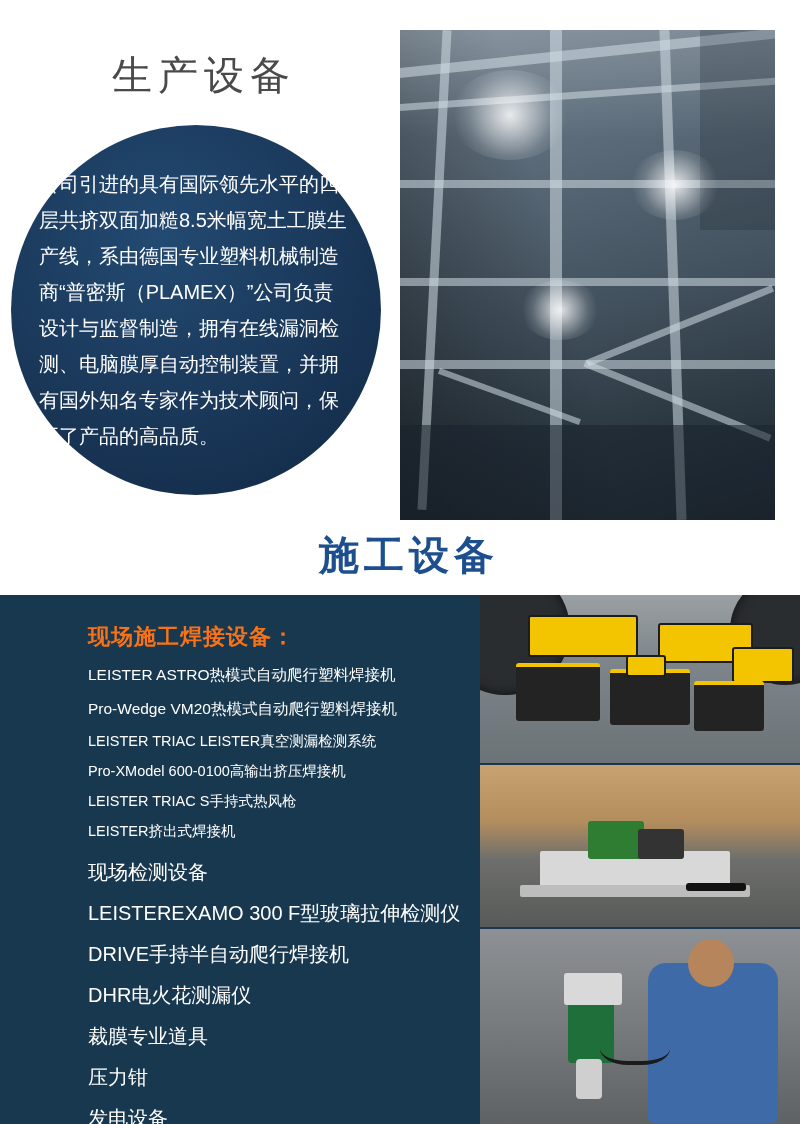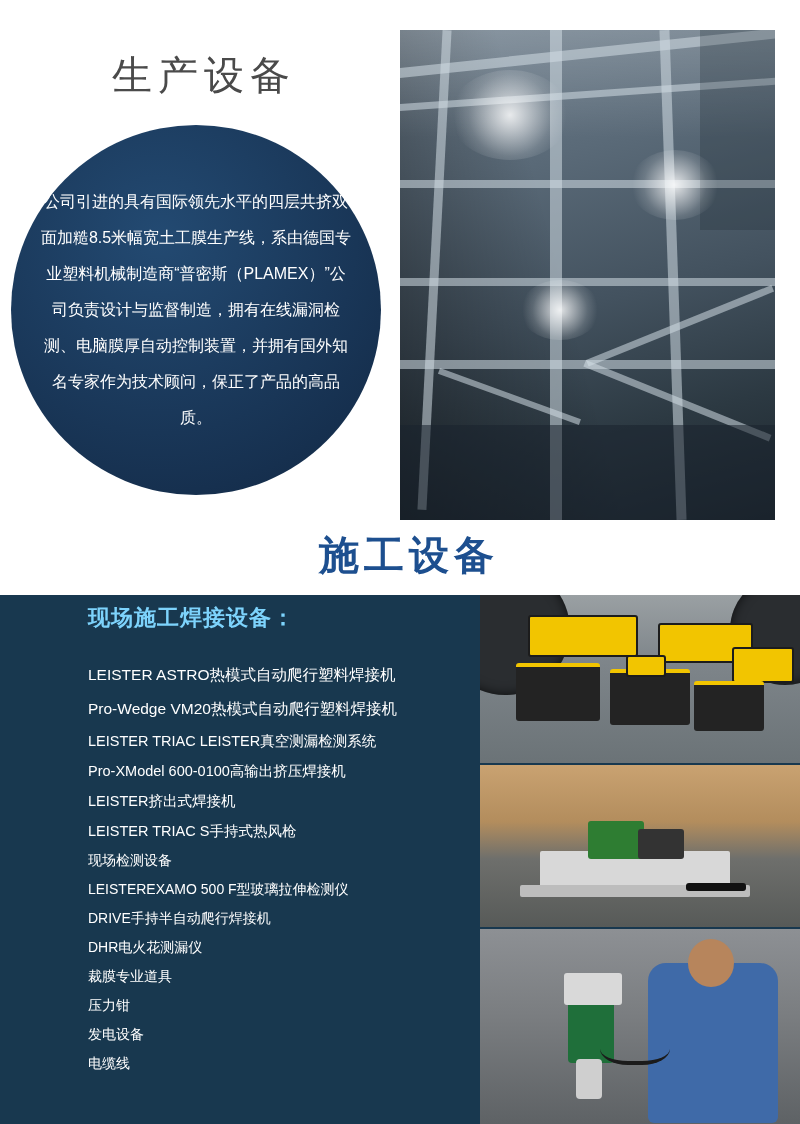--- a/index.html
+++ b/index.html
@@ -45,22 +45,22 @@
     border-radius: 50%;
     background: #1d3a5c;
     background: radial-gradient(circle at 40% 30%, #234a72 0%, #16304f 75%, #112742 100%);
     color: #ffffff;
     display: flex;
     align-items: center;
     justify-content: center;
   }
   .circle-text {
     width: 330px;
-    text-align: center;
-    font-size: 16px;
+    text-align: left;
+    font-size: 20px;
     line-height: 36px;
     color: #ffffff;
     padding: 0 8px;
     font-weight: 500;
   }
   .sec1-photo {
     position: absolute;
     left: 400px; top: 30px;
     width: 375px; height: 490px;
     overflow: hidden;
@@ -112,42 +112,42 @@
     width: 800px; height: 529px;
     background: #18384f;
   }
   .sec2-left {
     position: absolute;
     left: 0; top: 0;
     width: 480px; height: 529px;
   }
   .list-head {
     position: absolute;
-    left: 88px; top: 8px;
+    left: 88px; top: 27px;
     font-size: 22px;
     font-weight: 700;
-    color: #7dd3fc;
+    color: #f97316;
     letter-spacing: 1px;
     white-space: nowrap;
   }
   .list {
     position: absolute;
     left: 88px; top: 63px;
     width: 380px;
     margin: 0; padding: 0;
     list-style: none;
   }
   .list li {
     color: #ffffff;
     font-weight: 400;
     white-space: nowrap;
   }
   .list li.l1 { font-size: 15.5px; line-height: 34px; }
   .list li.l2 { font-size: 14.5px; line-height: 30px; }
-  .list li.l3 { font-size: 14px;   line-height: 29px; }
+  .list li.l3 { font-size: 20px;   line-height: 29px; margin-top: 12px; }
 
   .sec2-right {
     position: absolute;
     left: 480px; top: 0;
     width: 320px; height: 529px;
   }
   .pic {
     position: absolute;
     left: 0; width: 320px;
     overflow: hidden;
@@ -265,24 +265,24 @@
   <div class="sec2">
 
     <div class="sec2-left">
       <div class="list-head">现场施工焊接设备：</div>
 
       <ul class="list">
         <li class="l1">LEISTER ASTRO热模式自动爬行塑料焊接机</li>
         <li class="l1">Pro-Wedge VM20热模式自动爬行塑料焊接机</li>
         <li class="l2">LEISTER TRIAC LEISTER真空测漏检测系统</li>
         <li class="l2">Pro-XModel 600-0100高输出挤压焊接机</li>
+        <li class="l2">LEISTER TRIAC S手持式热风枪</li>
         <li class="l2">LEISTER挤出式焊接机</li>
-        <li class="l2">LEISTER TRIAC S手持式热风枪</li>
         <li class="l3">现场检测设备</li>
-        <li class="l3">LEISTEREXAMO 500 F型玻璃拉伸检测仪</li>
+        <li class="l3">LEISTEREXAMO 300 F型玻璃拉伸检测仪</li>
         <li class="l3">DRIVE手持半自动爬行焊接机</li>
         <li class="l3">DHR电火花测漏仪</li>
         <li class="l3">裁膜专业道具</li>
         <li class="l3">压力钳</li>
         <li class="l3">发电设备</li>
         <li class="l3">电缆线</li>
       </ul>
     </div>
 
     <div class="sec2-right">

